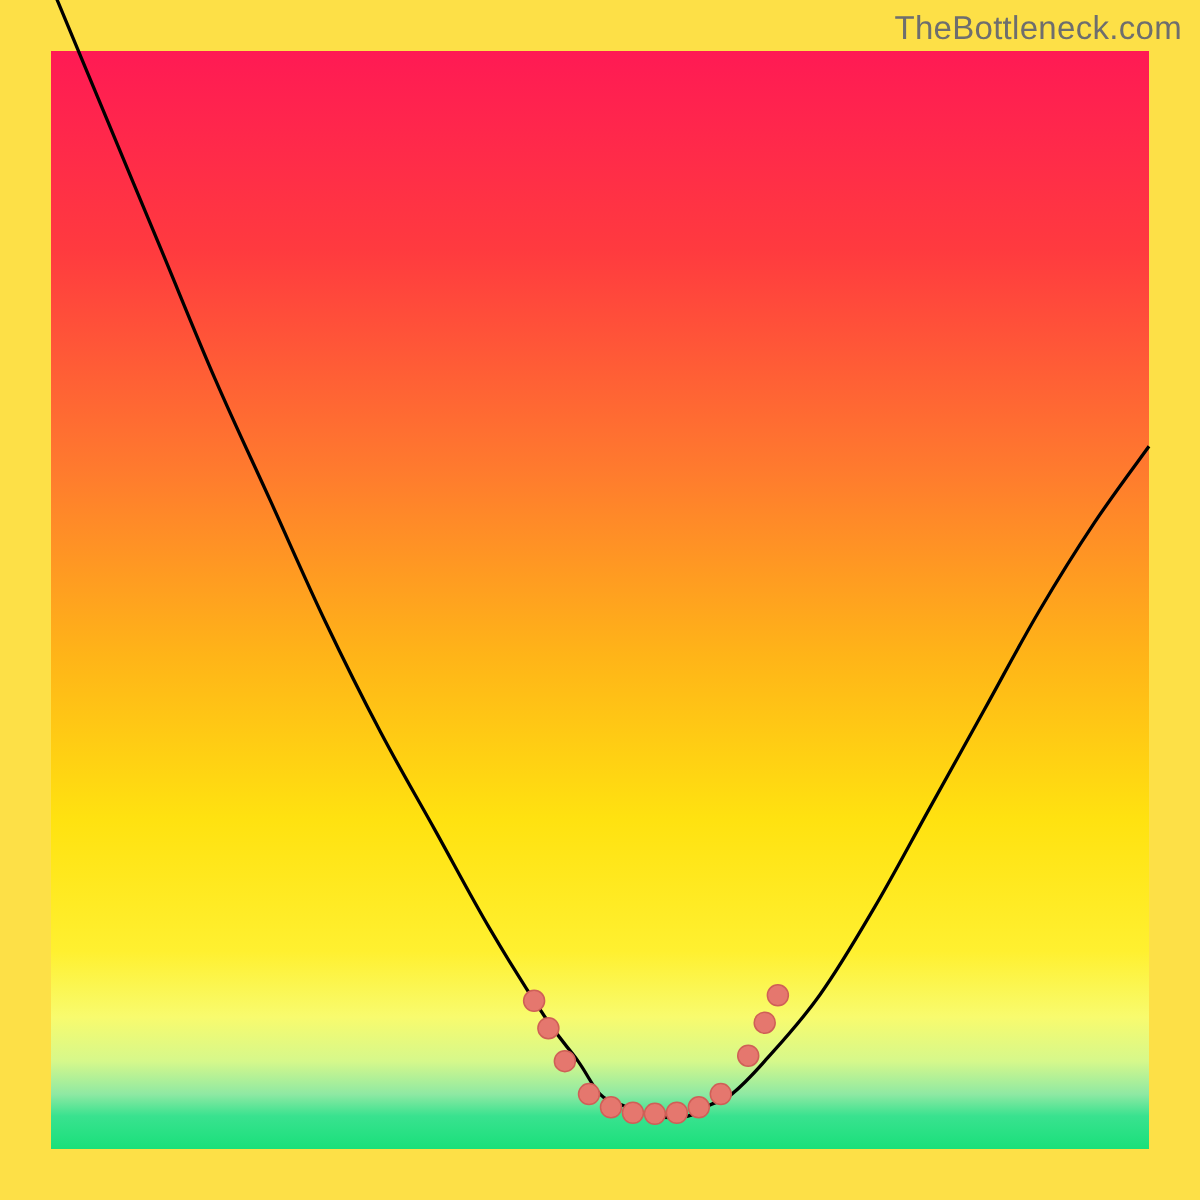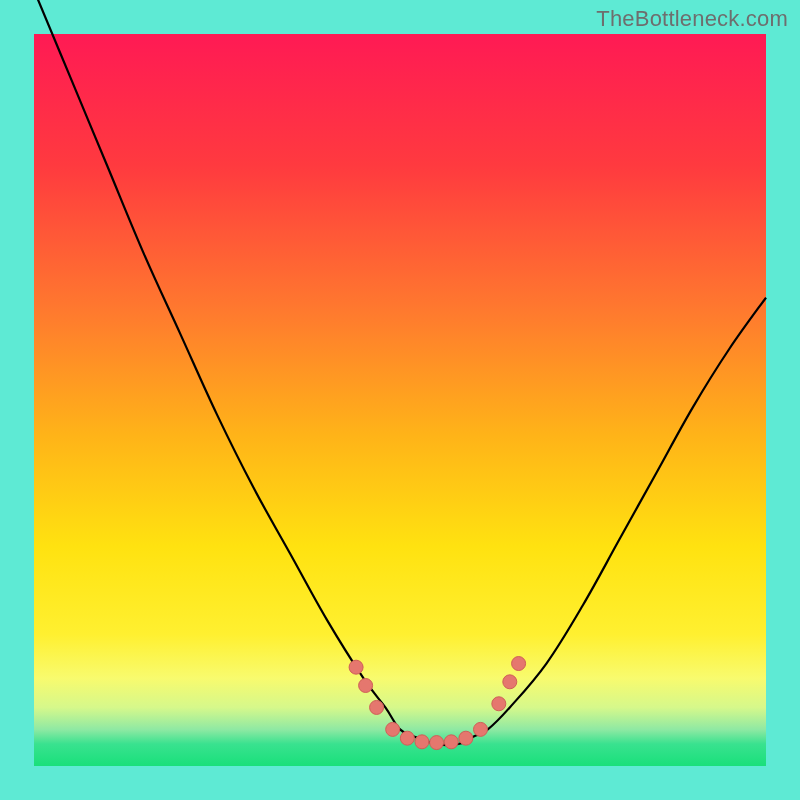--- a/index.html
+++ b/index.html
@@ -8,21 +8,21 @@
     width: 800px;
     height: 800px;
     background: #000;
     overflow: hidden;
     font-family: Arial, Helvetica, sans-serif;
   }
   .frame {
     position: relative;
     width: 800px;
     height: 800px;
-    background: #5eead4;
+    background: #fde047;
   }
   .plot {
     position: absolute;
     left: 34px;
     top: 34px;
     width: 732px;
     height: 732px;
     
   }
   .watermark {

